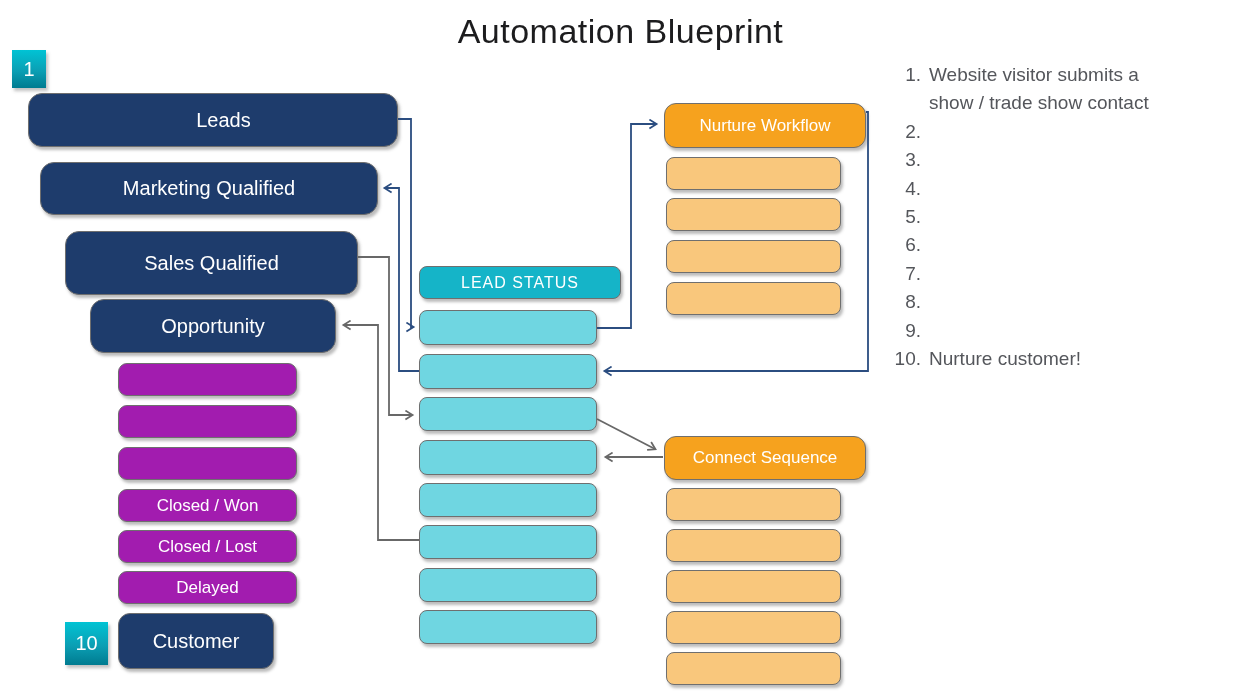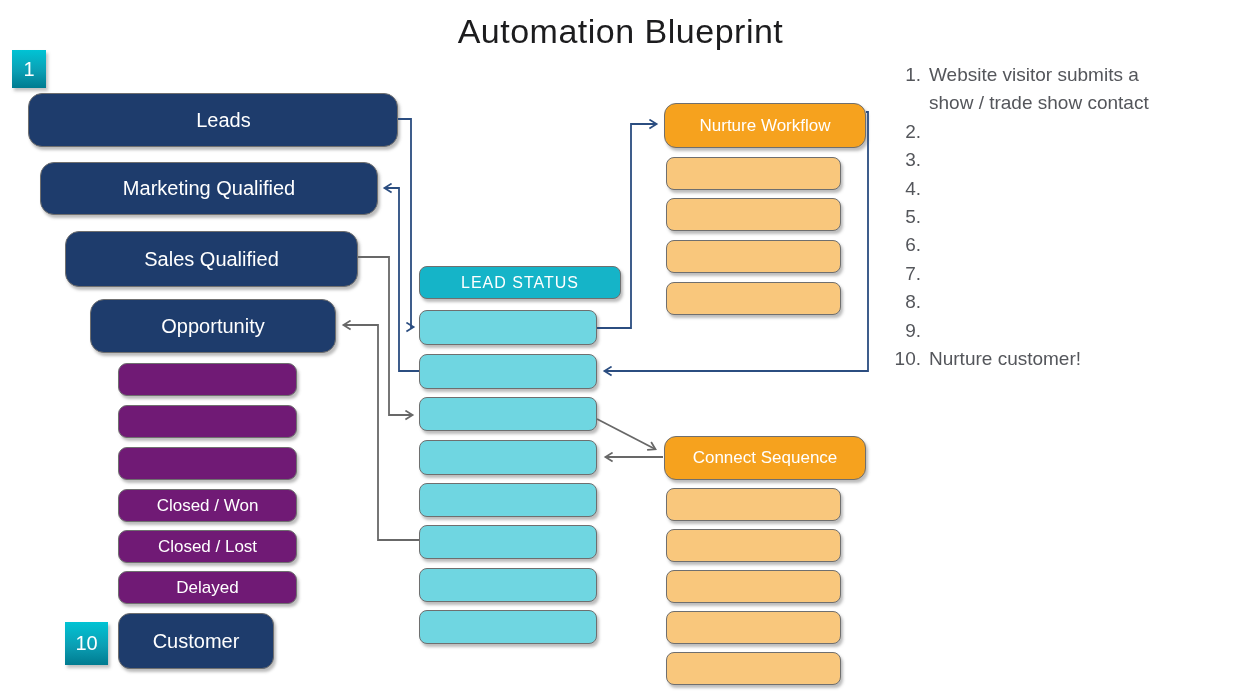--- a/index.html
+++ b/index.html
@@ -5,21 +5,21 @@
   html,body{margin:0;padding:0;background:#ffffff;}
   .canvas{position:relative;width:1241px;height:699px;background:#ffffff;overflow:hidden;
           font-family:"Liberation Sans", sans-serif;}
   .page-title{position:absolute;left:0;top:12px;width:1241px;text-align:center;
               font-size:34px;font-weight:400;letter-spacing:.5px;color:#1c1c1e;}
   
   .box{position:absolute;display:flex;align-items:center;justify-content:center;
        color:#ffffff;box-sizing:border-box;border:1px solid #6f6f6f;
        box-shadow:2px 3px 3px rgba(80,80,80,.38);}
   .stage{background:#1e3c6c;border-radius:14px;font-size:20px;}
-  .srow{background:#701a75;border-radius:9px;font-size:17px;}
+  .srow{background:#a21caf;border-radius:9px;font-size:17px;}
   .teal-head{background:#15b4c8;border-radius:8px;font-size:16px;letter-spacing:1px;}
   .cyan-slot{background:#6fd6e1;border-radius:8px;}
   .orange-head{background:#f6a21e;border-radius:12px;font-size:17px;}
   .orange-slot{background:#f9c77c;border-radius:8px;}
   .badge{position:absolute;display:flex;align-items:center;justify-content:center;
          color:#fff;font-size:20px;background:linear-gradient(180deg,#00c3d4 0%,#0b9fb4 55%,#007b90 100%);
          box-shadow:2px 3px 3px rgba(80,80,80,.35);}
   
   .notes{position:absolute;left:885px;top:61px;width:345px;color:#54565b;font-size:19px;}
   .note-row{display:flex;align-items:flex-start;min-height:28.4px;line-height:28.4px;}
@@ -32,21 +32,21 @@
 
 <div class="canvas">
 
   <div class="page-title">Automation Blueprint</div>
 
   <div class="badge" style="left:12px;top:50px;width:34px;height:38px;">1</div>
   <div class="badge" style="left:65px;top:622px;width:43px;height:43px;">10</div>
 
   <div class="box stage" style="left:28px;top:93px;width:370px;height:54px;padding-left:21px;">Leads</div>
   <div class="box stage" style="left:40px;top:162px;width:338px;height:53px;">Marketing Qualified</div>
-  <div class="box stage" style="left:65px;top:231px;width:293px;height:56px;">Sales Qualified</div>
+  <div class="box stage" style="left:65px;top:231px;width:293px;height:64px;">Sales Qualified</div>
   <div class="box stage" style="left:90px;top:299px;width:246px;height:54px;">Opportunity</div>
 
   <div class="box srow" style="left:118px;top:363px;width:179px;height:33px;"></div>
   <div class="box srow" style="left:118px;top:405px;width:179px;height:33px;"></div>
   <div class="box srow" style="left:118px;top:447px;width:179px;height:33px;"></div>
   <div class="box srow" style="left:118px;top:489px;width:179px;height:33px;">Closed / Won</div>
   <div class="box srow" style="left:118px;top:530px;width:179px;height:33px;">Closed / Lost</div>
   <div class="box srow" style="left:118px;top:571px;width:179px;height:33px;">Delayed</div>
   <div class="box stage" style="left:118px;top:613px;width:156px;height:56px;border-radius:12px;">Customer</div>
 

